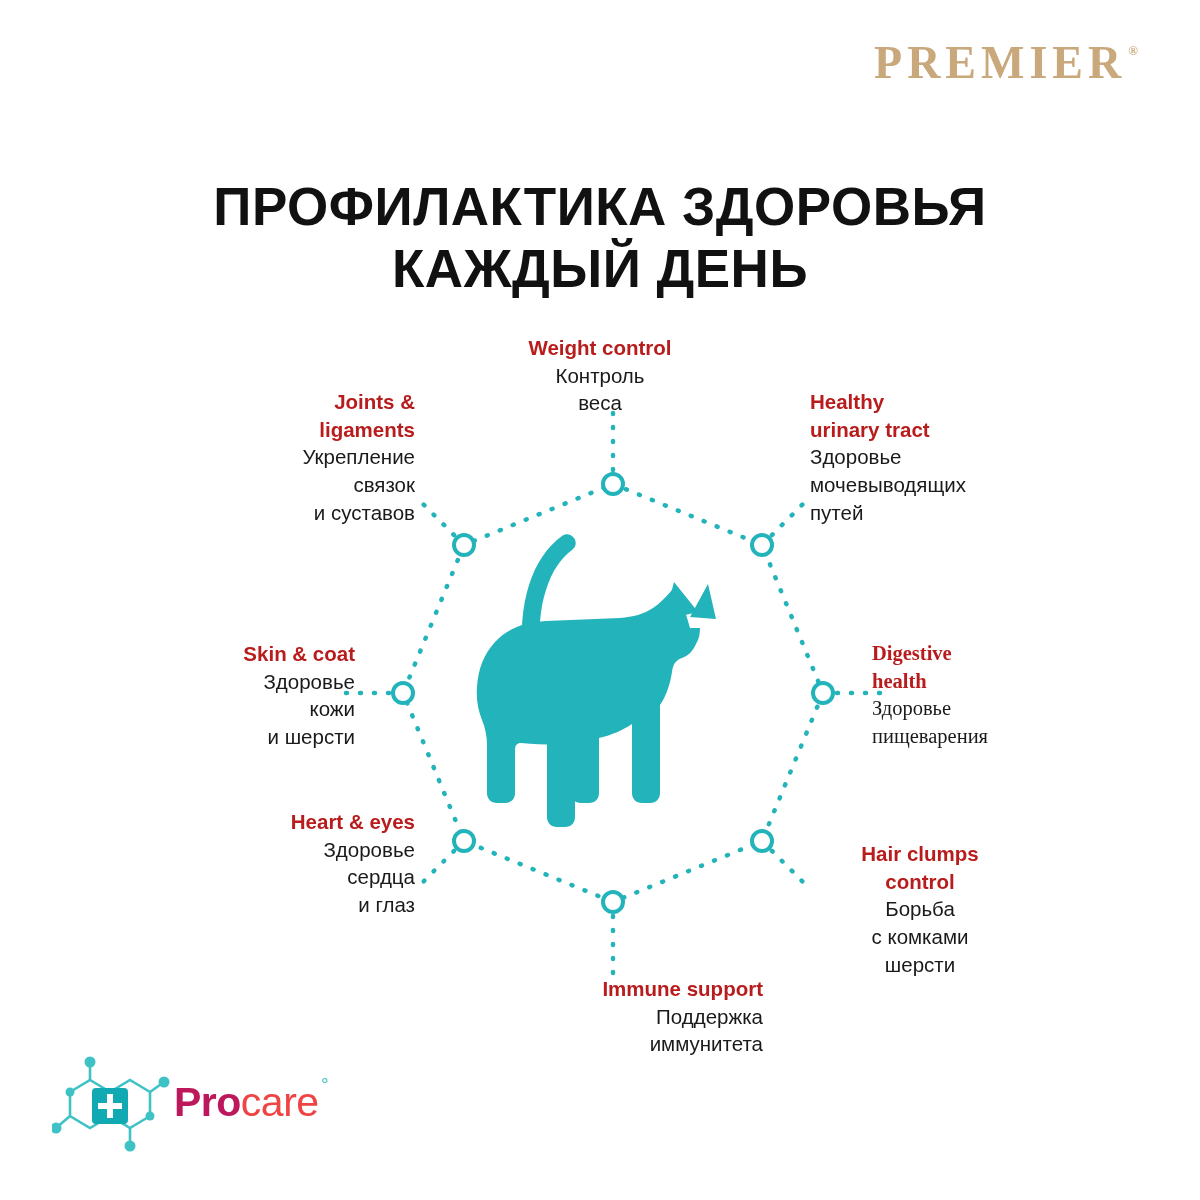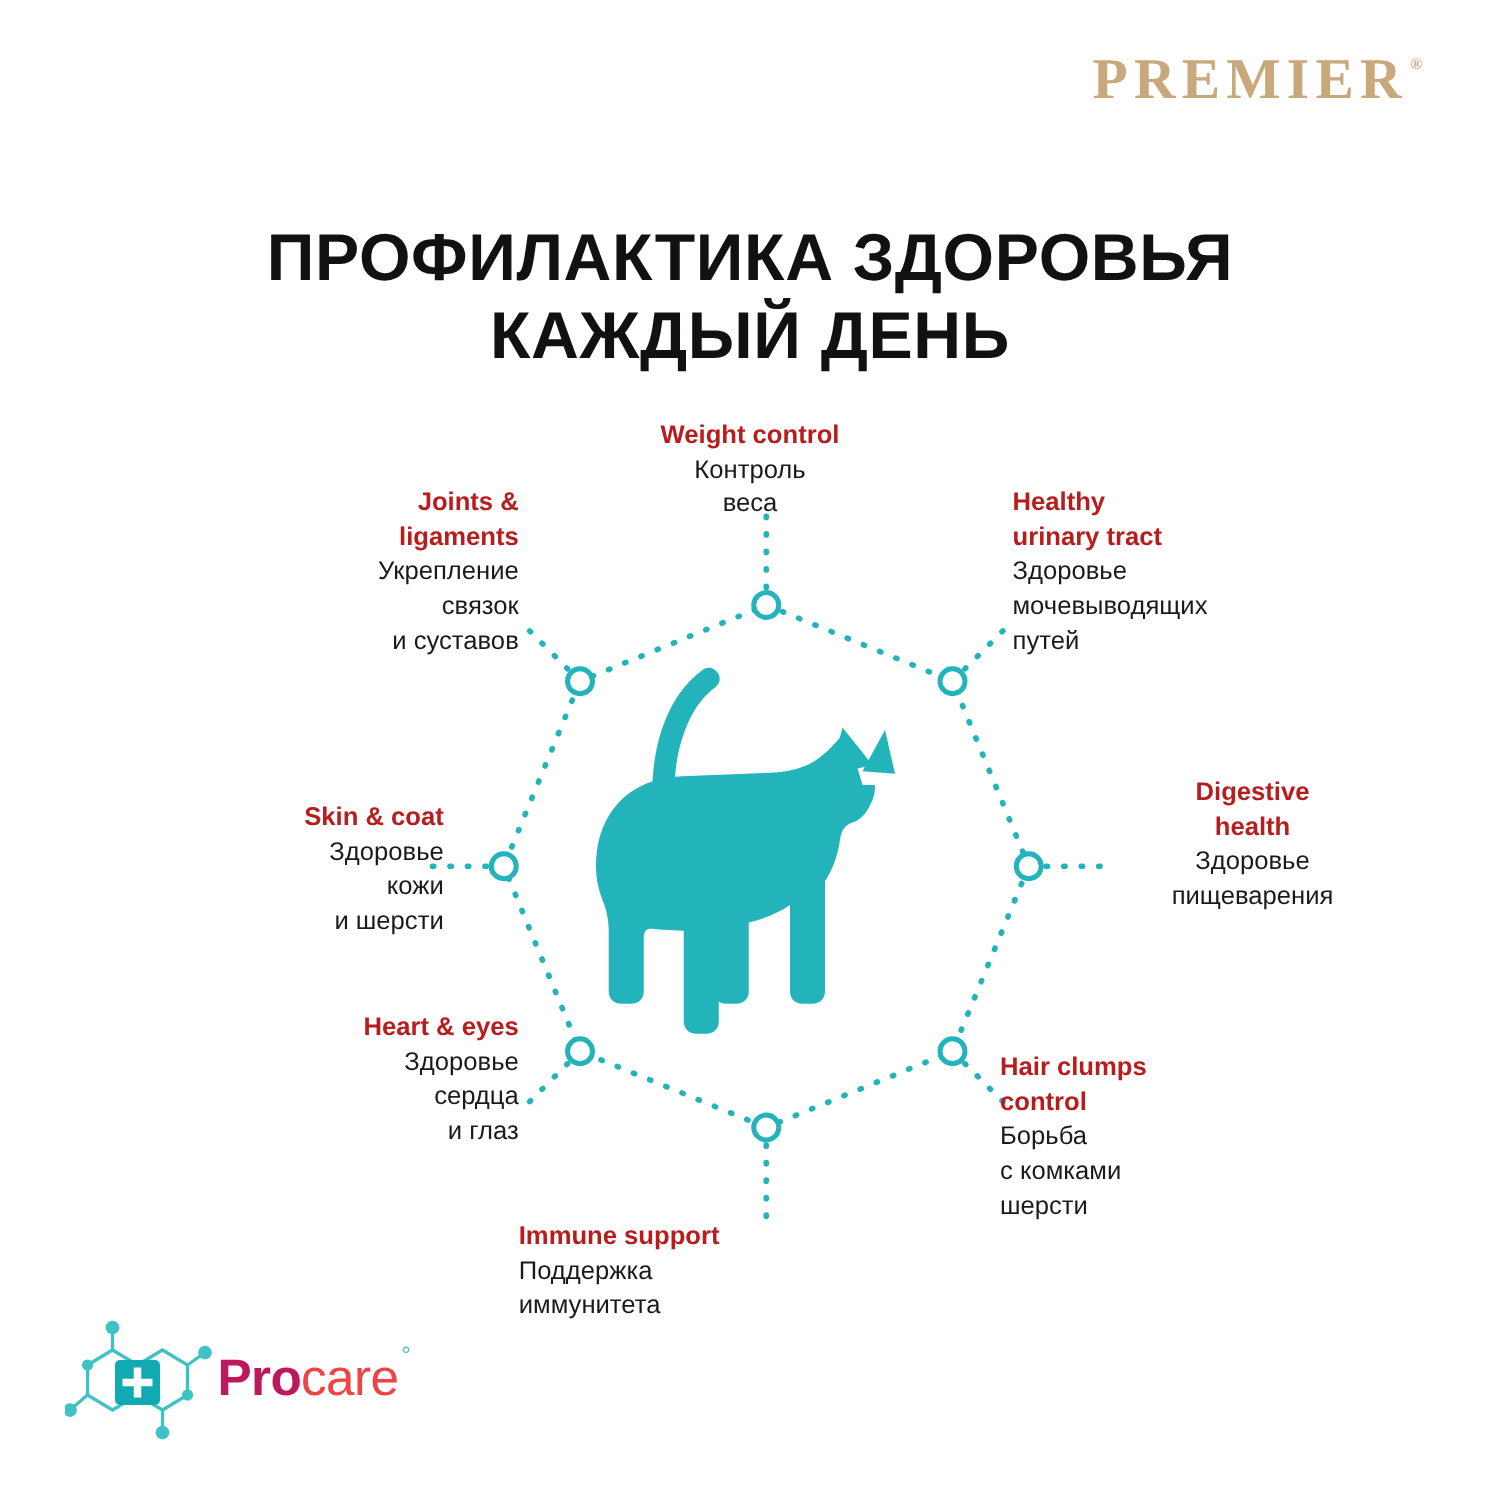--- a/index.html
+++ b/index.html
@@ -82,23 +82,23 @@
   }
   .label .sub {
     display: block;
     font-size: 20.5px;
     line-height: 1.35;
     color: #1a1a1a;
   }
 
   .lbl-weight     { top: 14px;  left: 437px;  width: 326px; text-align: center; }
   .lbl-urinary    { top: 68px;  left: 790px;  width: 240px; text-align: left; margin-left: 20px; }
-  .lbl-digestive  { top: 300px; left: 872px;  width: 260px; text-align: center; }
-  .lbl-hair       { top: 520px; left: 800px;  width: 240px; text-align: left; }
-  .lbl-immune     { top: 655px; left: 415px;  width: 326px; text-align: left; }
+  .lbl-digestive  { top: 320px; left: 872px;  width: 260px; text-align: left; font-family: Liberation Serif, serif; }
+  .lbl-hair       { top: 520px; left: 800px;  width: 240px; text-align: center; }
+  .lbl-immune     { top: 655px; left: 437px;  width: 326px; text-align: right; }
   .lbl-heart      { top: 488px; left: 175px;  width: 240px; text-align: right; }
   .lbl-skin       { top: 320px; left: 140px;  width: 215px; text-align: right; }
   .lbl-joints     { top: 68px;  left: 175px;  width: 240px; text-align: right; }
 
   
   .procare {
     position: absolute;
     left: 52px;
     bottom: 38px;
     width: 290px;

